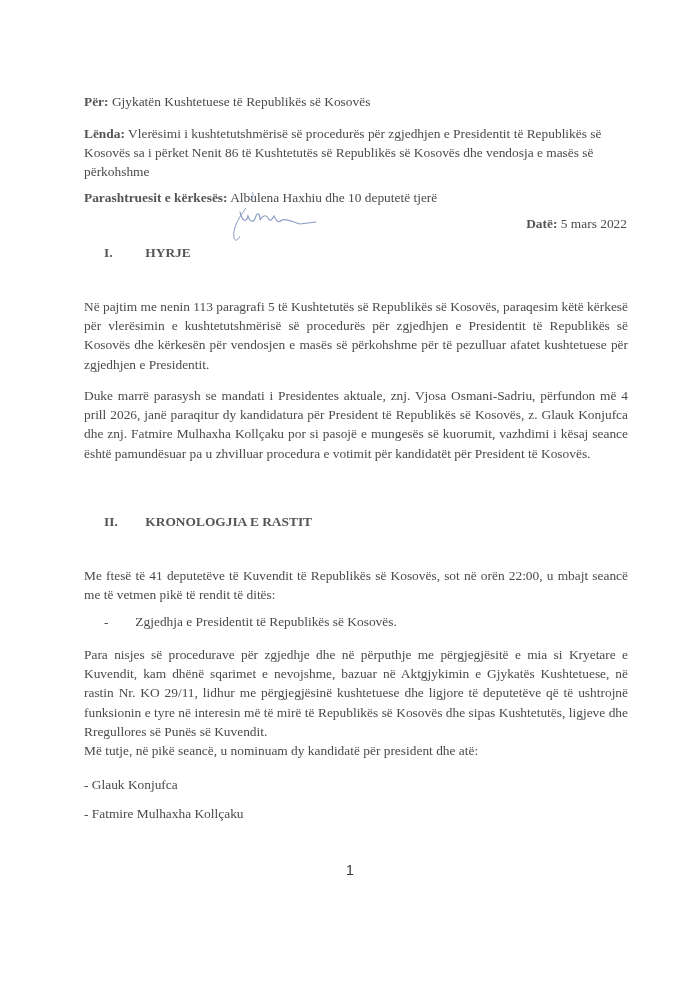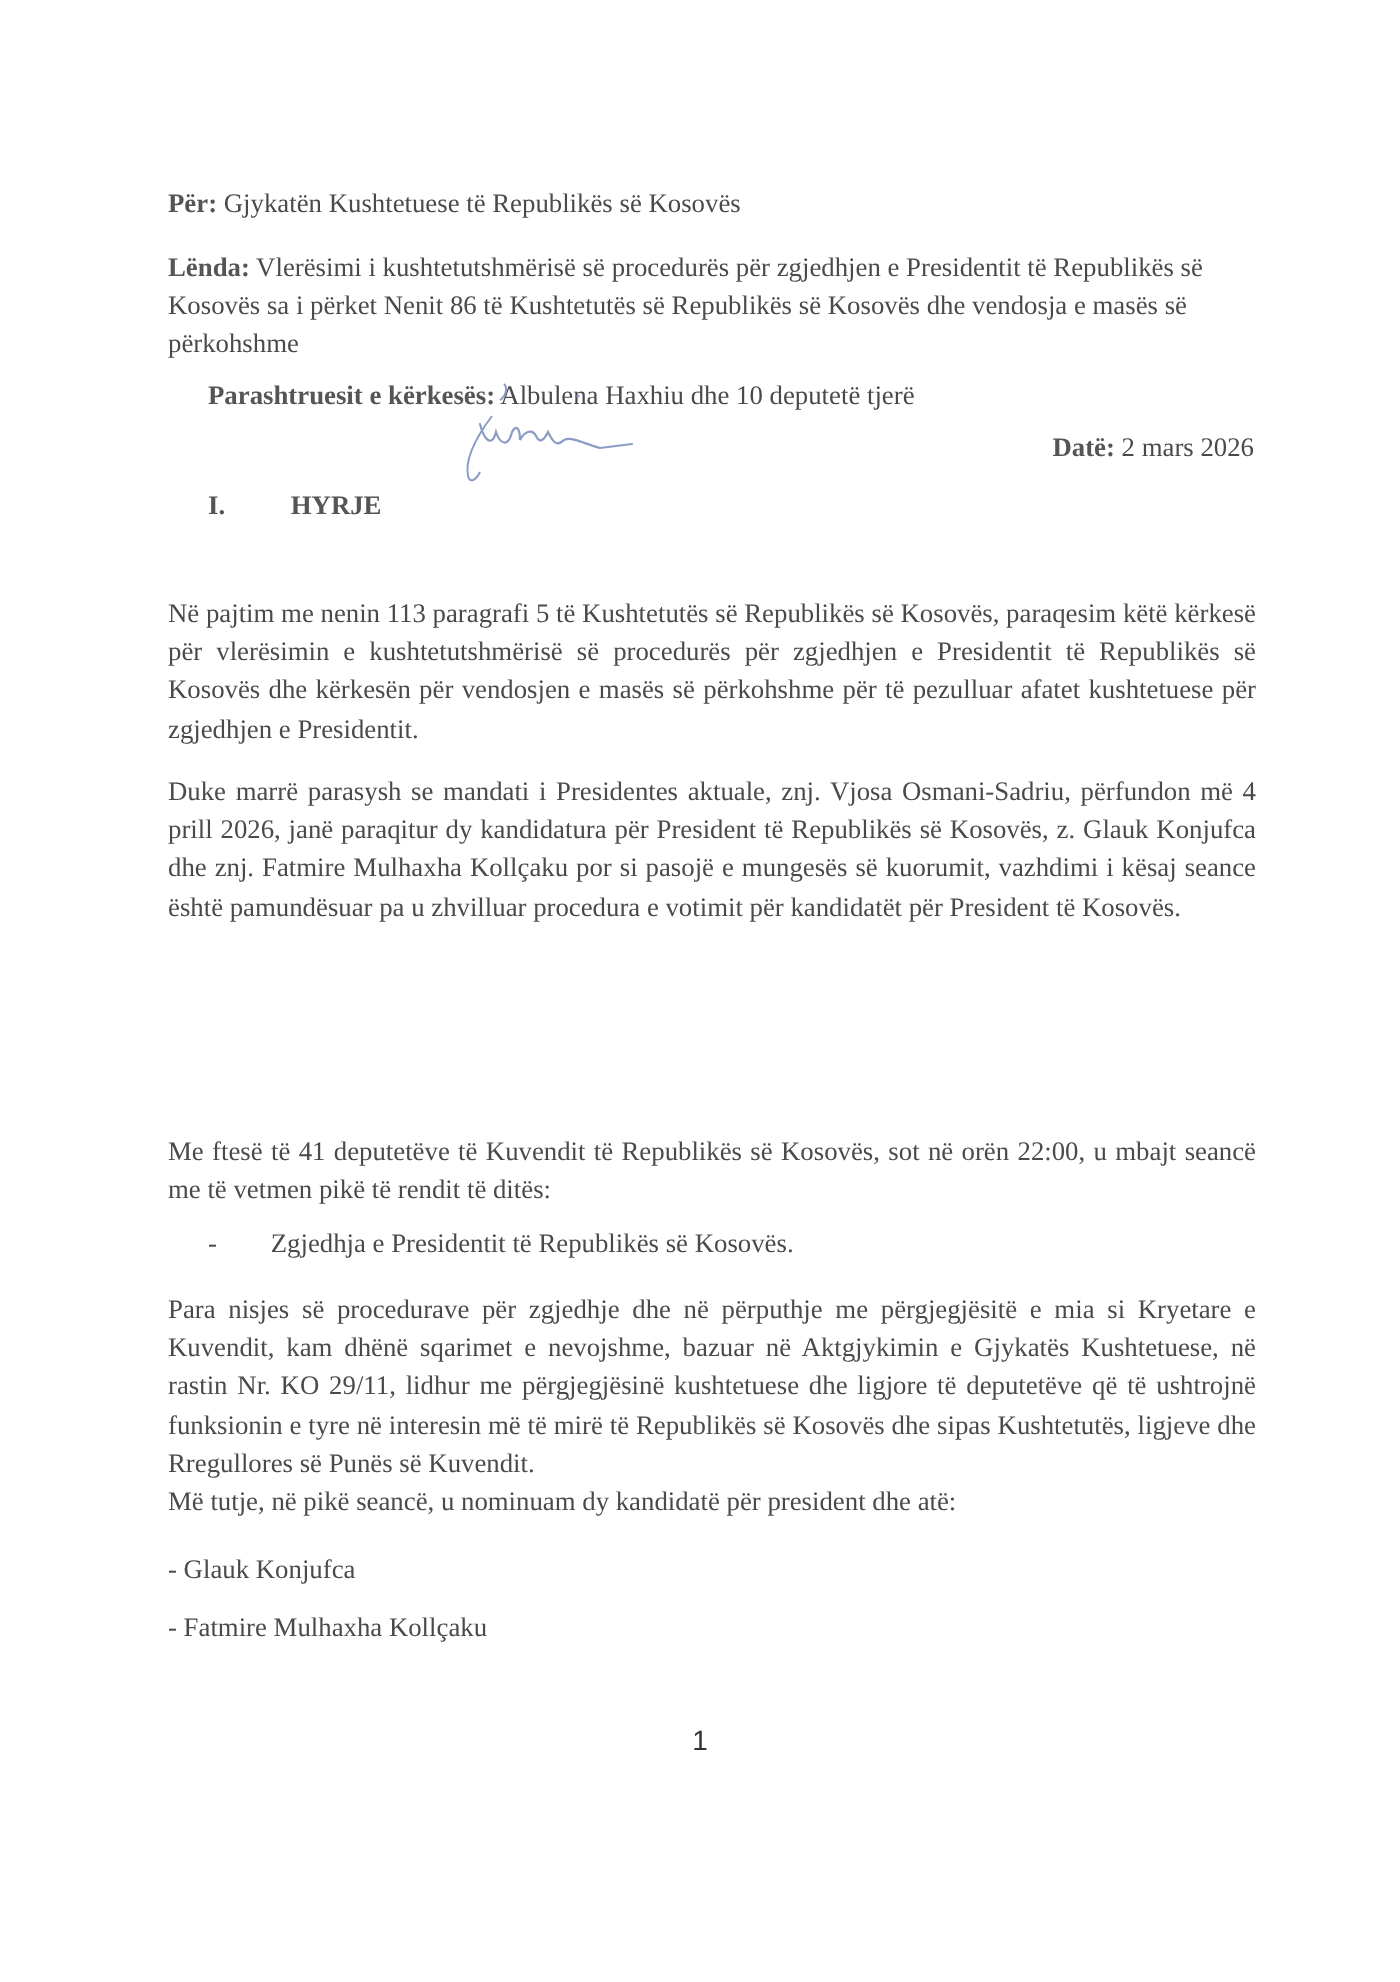--- a/index.html
+++ b/index.html
@@ -83,48 +83,52 @@
   <div class="abs hdr-line" style="top:92px;">
     <span class="bold">Për:</span>
     <span>Gjykatën Kushtetuese të Republikës së Kosovës</span>
   </div>
 
   <div class="abs hdr-line" style="top:124px; width:548px;font-family:Liberation Serif, serif;">
     <span class="bold">Lënda:</span>
     <span>Vlerësimi i kushtetutshmërisë së procedurës për zgjedhjen e Presidentit të Republikës së Kosovës sa i përket Nenit 86 të Kushtetutës së Republikës së Kosovës dhe vendosja e masës së përkohshme</span>
   </div>
 
-  <div class="abs hdr-line" style="top:188px;margin-left:20px;">
+  <div class="abs hdr-line" style="top:188px;">
     <span class="bold">Parashtruesit e kërkesës:</span>
     <span>Albulena Haxhiu dhe 10 deputetë tjerë</span>
   </div>
 
   <div class="abs signature">
     <svg width="100" height="60" viewBox="0 0 100 60">
       <path d="M30 2 C32 4, 31 8, 28 10" fill="none" stroke="#8a9bc4" stroke-width="1"></path>
       <path d="M24 18 C18 26, 10 38, 12 48 C13 52, 16 50, 18 46" fill="none" stroke="#8a9bc4" stroke-width="1"></path>
       <path d="M18 22 C20 30, 24 34, 26 26 C28 32, 32 34, 34 26 C36 22, 38 24, 38 30 C40 26, 44 24, 46 28 C48 32, 50 30, 52 26 C54 30, 56 34, 60 30 C64 28, 70 32, 78 34 L94 32" fill="none" stroke="#8a9bc4" stroke-width="1.1" stroke-linecap="round"></path>
       <circle cx="67" cy="8" r="0.8" fill="#8a9bc4"></circle>
     </svg>
   </div>
 
   <div class="abs date">
     <span class="bold">Datë:</span>
-    <span>2 mars 2026</span>
+    <span>5 mars 2022</span>
   </div>
 
   <div class="abs section" style="top:245px;">
     <span class="num">I.</span>
     <span>HYRJE</span>
   </div>
 
   <div class="abs para" style="top:297px;">Në pajtim me nenin 113 paragrafi 5 të Kushtetutës së Republikës së Kosovës, paraqesim këtë kërkesë për vlerësimin e kushtetutshmërisë së procedurës për zgjedhjen e Presidentit të Republikës së Kosovës dhe kërkesën për vendosjen e masës së përkohshme për të pezulluar afatet kushtetuese për zgjedhjen e Presidentit.</div>
 
   <div class="abs para" style="top:386px;">Duke marrë parasysh se mandati i Presidentes aktuale, znj. Vjosa Osmani-Sadriu, përfundon më 4 prill 2026, janë paraqitur dy kandidatura për President të Republikës së Kosovës, z. Glauk Konjufca dhe znj. Fatmire Mulhaxha Kollçaku por si pasojë e mungesës së kuorumit, vazhdimi i kësaj seance është pamundësuar pa u zhvilluar procedura e votimit për kandidatët për President të Kosovës.</div>
 
+  <div class="abs section" style="top:514px;">
+    <span class="num">II.</span>
+    <span>KRONOLOGJIA E RASTIT</span>
+  </div>
 
   <div class="abs para" style="top:566px;">Me ftesë të 41 deputetëve të Kuvendit të Republikës së Kosovës, sot në orën 22:00, u mbajt seancë me të vetmen pikë të rendit të ditës:</div>
 
   <div class="abs bullet-row" style="top:612px;">
     <span class="dash">-</span>
     <span>Zgjedhja e Presidentit të Republikës së Kosovës.</span>
   </div>
 
   <div class="abs para" style="top:645px;">Para nisjes së procedurave për zgjedhje dhe në përputhje me përgjegjësitë e mia si Kryetare e Kuvendit, kam dhënë sqarimet e nevojshme, bazuar në Aktgjykimin e Gjykatës Kushtetuese, në rastin Nr. KO 29/11, lidhur me përgjegjësinë kushtetuese dhe ligjore të deputetëve që të ushtrojnë funksionin e tyre në interesin më të mirë të Republikës së Kosovës dhe sipas Kushtetutës, ligjeve dhe Rregullores së Punës së Kuvendit.</div>
 

